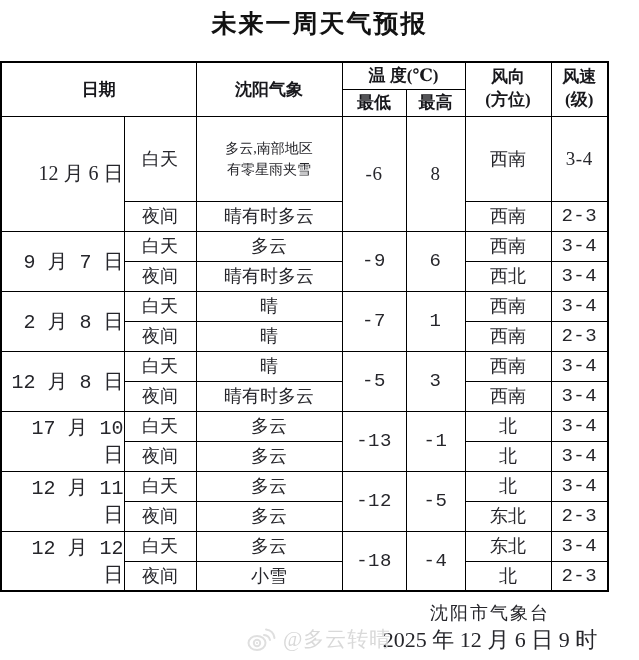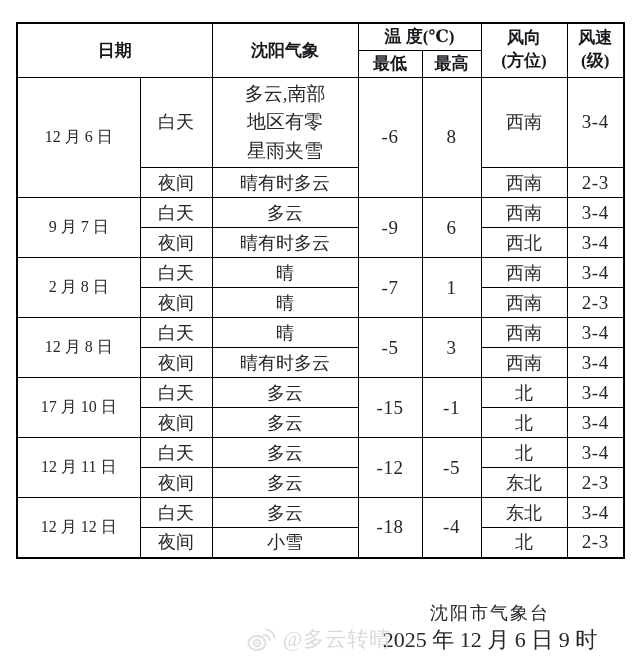--- a/index.html
+++ b/index.html
@@ -17,44 +17,44 @@
     font-size:25px;
     font-weight:bold;
     letter-spacing:2px;
     color:#121212;
     line-height:30px;
   }
 
   table.forecast {
     border-collapse:collapse;
     table-layout:fixed;
-    margin:22px 0 0 16px;
+    margin:22px 0 0 0;
     width:607px;
     border:2px solid #000;
   }
   .forecast th, .forecast td {
     border:1.5px solid #000;
     text-align:center;
     vertical-align:middle;
     padding:0;
     overflow:hidden;
   }
   .forecast th {
     font-weight:bold;
     font-size:17px;
     color:#18181c;
   }
   .forecast td { font-size:18px; }
   .forecast .c-num { font-size:19px; letter-spacing:0.5px; }
-  .forecast .c-date { font-size:16px; }
+  .forecast .c-date { font-size:20px;text-align:right; }
   tr.h-row { height:27px; }
   tr.r-tall { height:85px; }
-  tr.r-std { height:30px; }
+  tr.r-std { height:30px;font-family:Liberation Mono, monospace; }
   .two-line div { line-height:1.35; }
-  .c-weather.wrap { font-size:19px; padding:2px 28px; line-height:1.5; }
+  .c-weather.wrap { font-size:14px; padding:2px 28px; line-height:1.5; }
 
   .agency-line {
     position:absolute; left:335px; top:601px; width:310px;
     text-align:center; font-size:18px; letter-spacing:2px; color:#26262b;
   }
   .issued-line {
     position:absolute; left:335px; top:625px; width:310px;
     text-align:center; font-size:22px; color:#26262b;
   }
 
@@ -64,20 +64,21 @@
     color:#d9d9d9; font-size:21px; letter-spacing:1px;
     user-select:none;
   }
   .watermark svg { display:block; opacity:0.9; }
 </style>
 </head>
 <body>
 
 <div class="page">
 
+  <div class="title">未来一周天气预报</div>
 
   <table class="forecast">
     <colgroup>
       <col style="width:123px">
         <col style="width:72px">
         <col style="width:146px">
       <col style="width:64px">
         <col style="width:59px">
         <col style="width:86px">
         <col style="width:57px">
@@ -163,21 +164,21 @@
         <td class="c-period">夜间</td>
         <td class="c-weather">晴有时多云</td>
         <td class="c-wind">西南</td>
         <td class="c-num">3-4</td>
       </tr>
 
       <tr class="r-std">
         <td class="c-date" rowspan="2">17 月 10 日</td>
         <td class="c-period">白天</td>
         <td class="c-weather">多云</td>
-        <td class="c-num" rowspan="2">-15</td>
+        <td class="c-num" rowspan="2">-13</td>
         <td class="c-num" rowspan="2">-1</td>
         <td class="c-wind">北</td>
         <td class="c-num">3-4</td>
       </tr>
       <tr class="r-std">
         <td class="c-period">夜间</td>
         <td class="c-weather">多云</td>
         <td class="c-wind">北</td>
         <td class="c-num">3-4</td>
       </tr>

